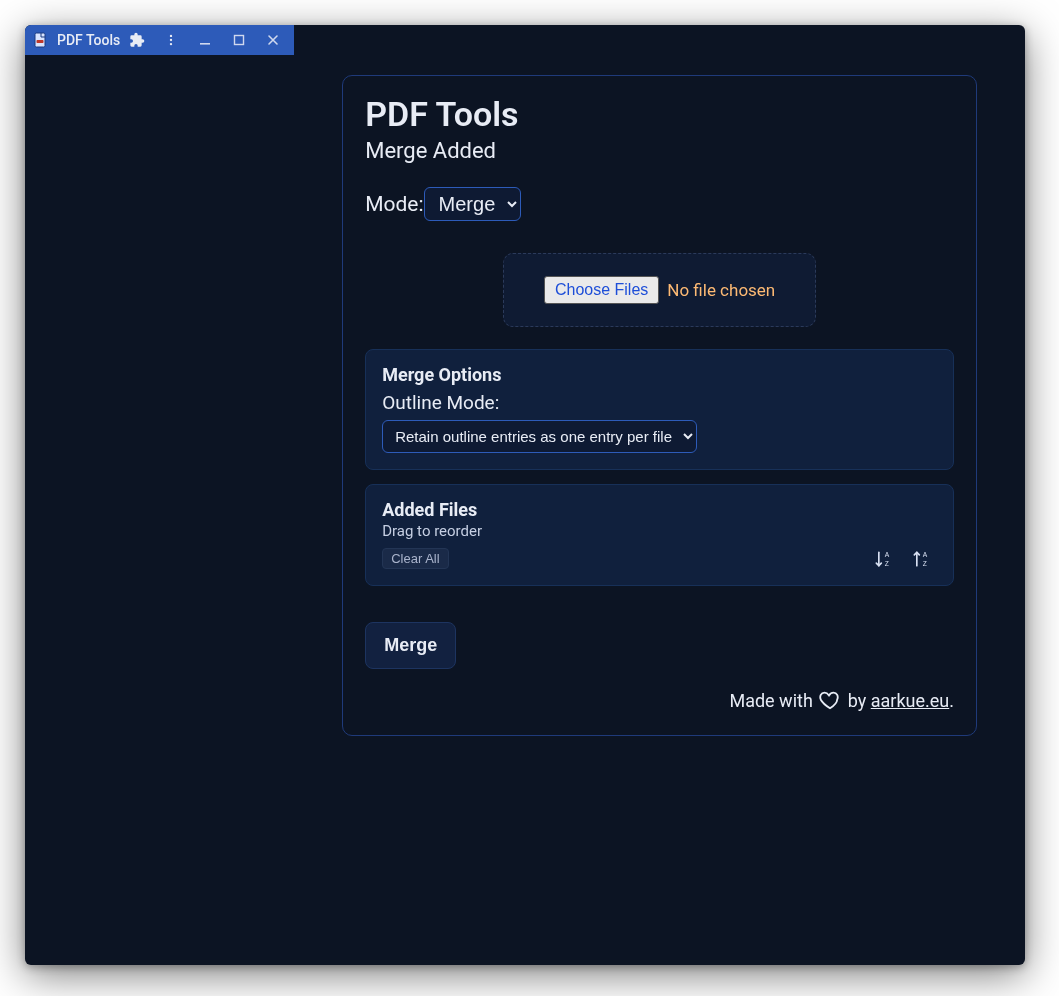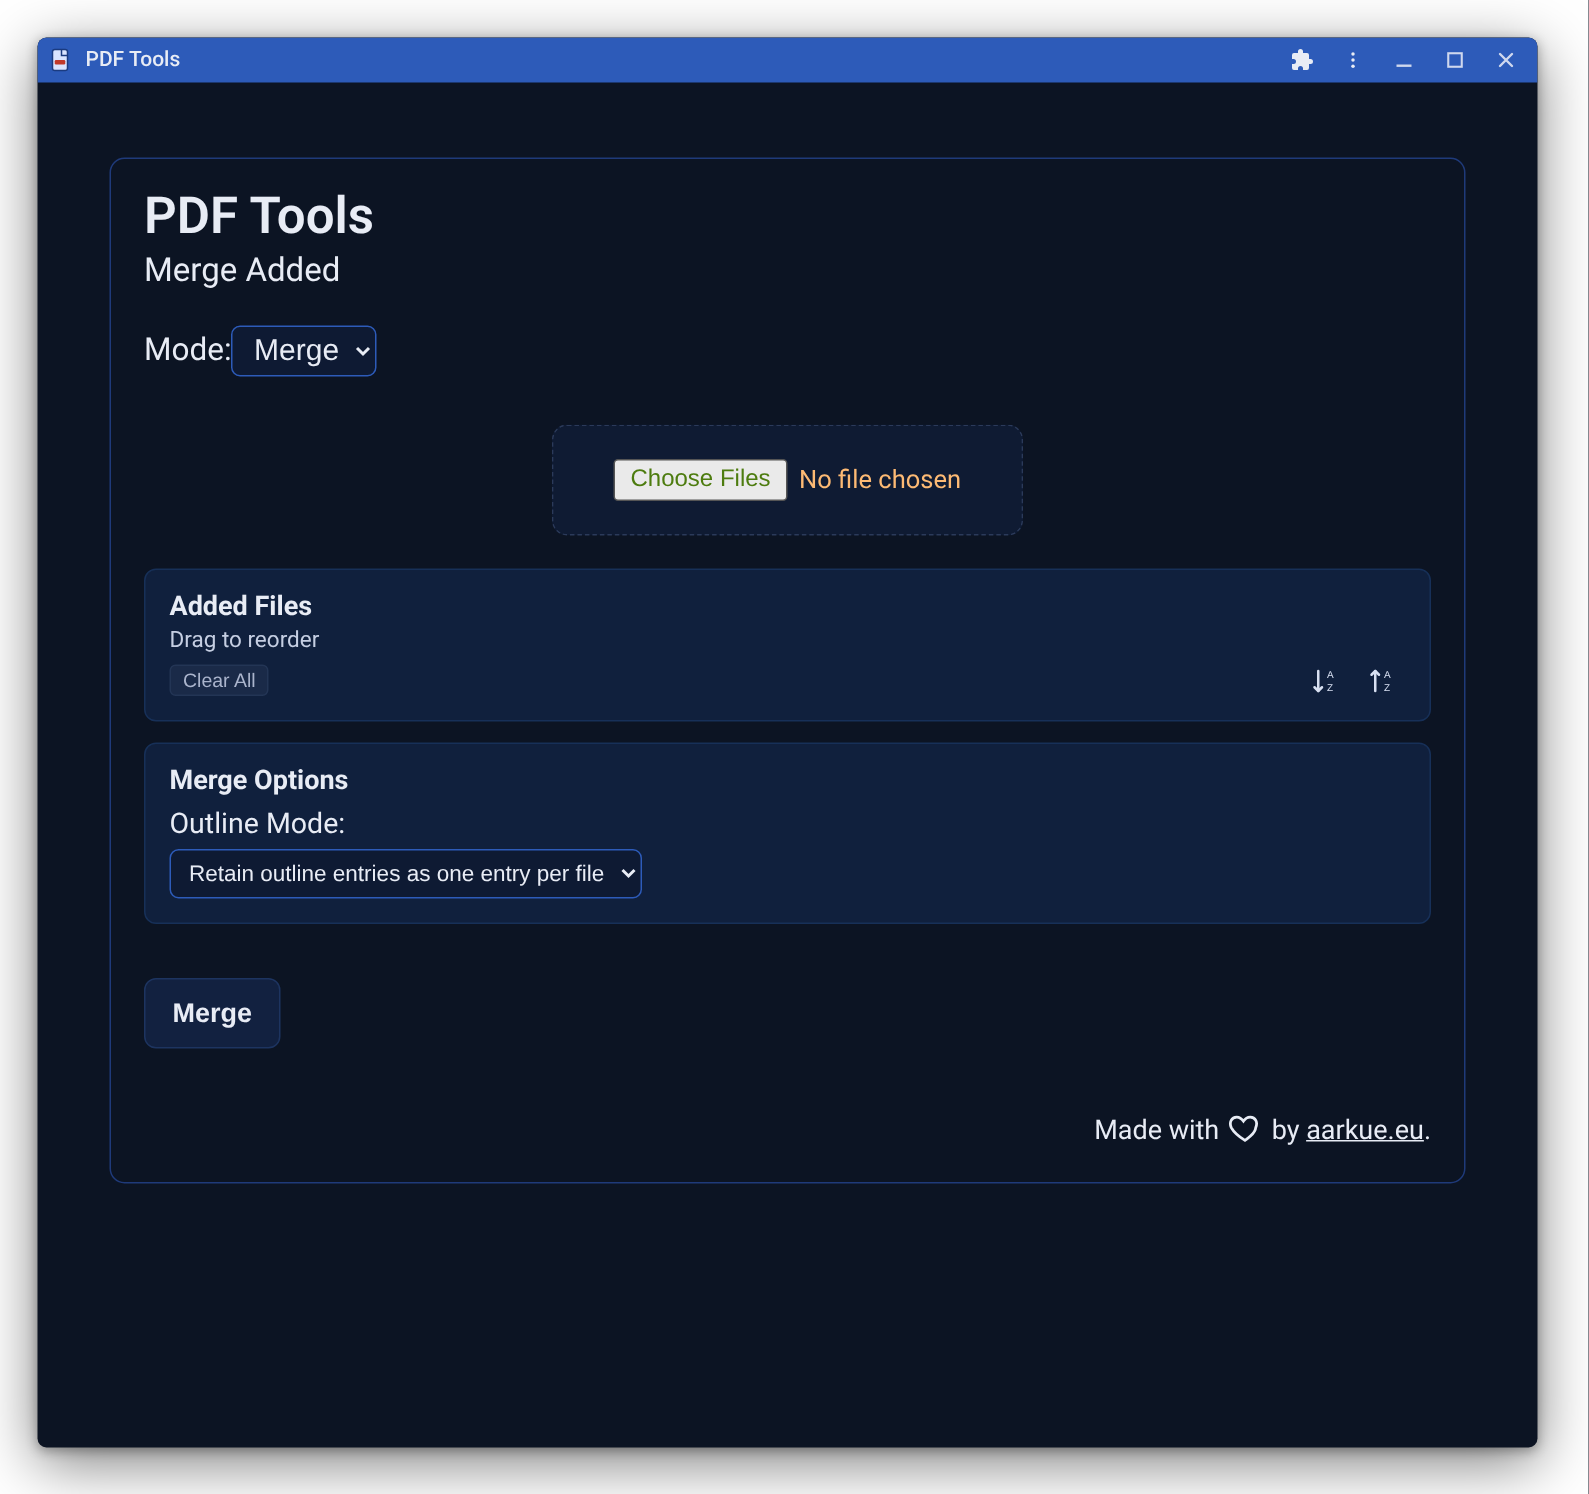--- a/index.html
+++ b/index.html
@@ -13,21 +13,21 @@
     padding: 25px;
   }
   .window {
     width: 1000px;
     height: 940px;
     background: #0c1423;
     border-radius: 6px;
     box-shadow: 0 10px 40px rgba(0,0,0,0.5), 0 2px 8px rgba(0,0,0,0.3);
     overflow: hidden;
     display: flex;
-    flex-direction: column;
+    flex-direction: row;
   }
   .titlebar {
     height: 30px;
     background: #2d5bb9;
     display: flex;
     align-items: center;
     padding: 0 4px 0 8px;
     color: #e8ecf5;
     font-size: 14px;
     font-weight: 500;
@@ -100,21 +100,21 @@
     border: 1px dashed #2b3a5a;
     background: #0f1b33;
     border-radius: 10px;
     padding: 22px 40px;
     display: flex;
     align-items: center;
     gap: 8px;
   }
   .choose-btn {
     background: #eaeaea;
-    color: #4d7c0f;
+    color: #1d4ed8;
     border: 1px solid #555;
     border-radius: 3px;
     font-size: 16px;
     padding: 4px 10px;
     cursor: pointer;
   }
   .file-status {
     font-size: 17px;
     color: #fdba74;
   }
@@ -184,21 +184,21 @@
     font-size: 18px;
     font-weight: 700;
     padding: 12px 18px;
     cursor: pointer;
     margin-top: 22px;
   }
 
   .footer {
     text-align: right;
     font-size: 18px;
-    margin-top: 42px;
+    margin-top: 20px;
     color: #e8ecf5;
   }
   .footer .heart {
     display: inline-block;
     vertical-align: -4px;
     margin: 0 2px;
   }
   .footer a {
     color: #e8ecf5;
     text-decoration: underline;
@@ -259,20 +259,28 @@
         <select class="mode-select">
           <option selected="">Merge</option>
         </select>
       </div>
 
       <div class="file-picker-wrap">
         <div class="file-picker">
           <button class="choose-btn">Choose Files</button>
           <span class="file-status">No file chosen</span>
         </div>
+      </div>
+
+      <div class="panel">
+        <div class="panel-title">Merge Options</div>
+        <div class="outline-label">Outline Mode:</div>
+        <select class="outline-select">
+          <option selected="">Retain outline entries as one entry per file</option>
+        </select>
       </div>
 
       <div class="panel">
         <div class="panel-title">Added Files</div>
         <div class="panel-sub">Drag to reorder</div>
         <div class="added-files-row">
           <button class="clear-btn">Clear All</button>
           <div class="sort-icons">
             <span class="sort-btn">
               <svg width="20" height="20" viewBox="0 0 24 24" fill="none" stroke="currentColor" stroke-width="2" stroke-linecap="round" stroke-linejoin="round">
@@ -287,28 +295,20 @@
                 <path d="M7 20V4"></path>
                   <path d="M4 7l3-3 3 3"></path>
                 <text x="14" y="10" font-size="8" fill="currentColor" stroke="none" font-family="Arial">A</text>
                 <text x="14" y="20" font-size="8" fill="currentColor" stroke="none" font-family="Arial">Z</text>
               </svg>
             </span>
           </div>
         </div>
       </div>
 
-      <div class="panel">
-        <div class="panel-title">Merge Options</div>
-        <div class="outline-label">Outline Mode:</div>
-        <select class="outline-select">
-          <option selected="">Retain outline entries as one entry per file</option>
-        </select>
-      </div>
-
       <button class="merge-btn">Merge</button>
 
       <div class="footer">
         <span>Made with </span>
         <span class="heart">
           <svg width="22" height="22" viewBox="0 0 24 24" fill="none" stroke="#e8ecf5" stroke-width="2">
             <path d="M12 21s-7.5-4.7-10-9.3C.3 8 2.2 4 6 4c2.2 0 3.7 1.3 4.9 3C12 5.3 13.6 4 15.8 4c3.8 0 5.7 4 4 7.7C19.5 16.3 12 21 12 21z"></path>
           </svg>
         </span>
         <span> by </span>

